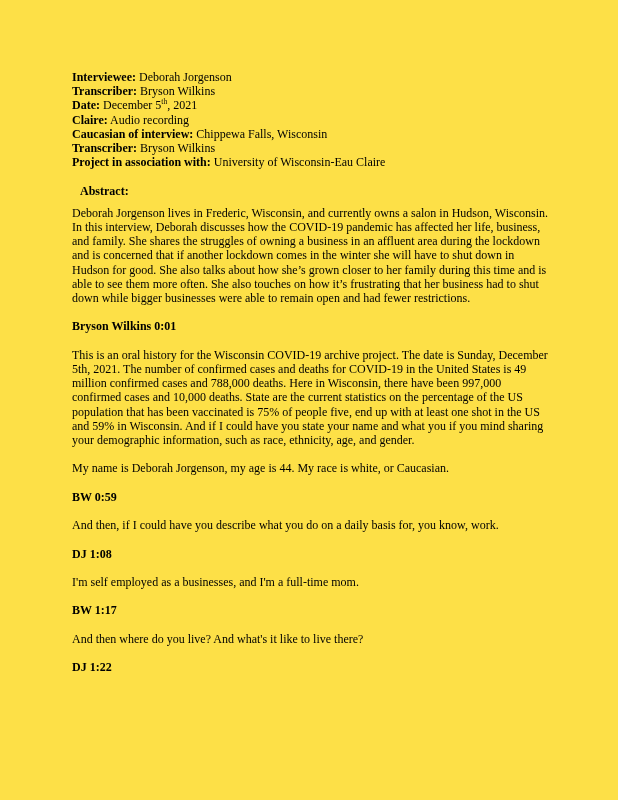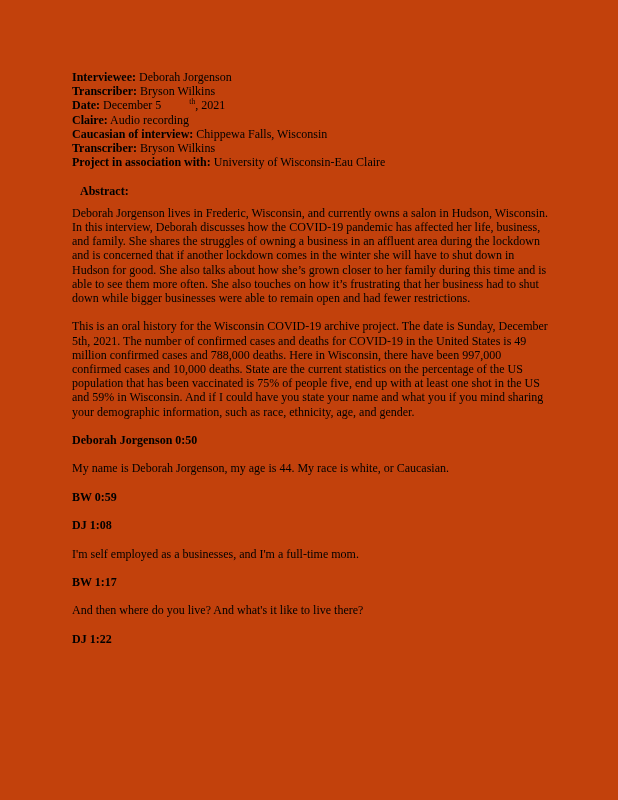--- a/index.html
+++ b/index.html
@@ -5,41 +5,40 @@
   html, body {
     margin: 0;
     padding: 0;
     background: #ffffff;
   }
   .page {
     position: relative;
     width: 618px;
     height: 800px;
     box-sizing: border-box;
-    background: #c2410c;
+    background: #fde047;
     padding: 70px 70px 0 72px;
     font-family: "Liberation Serif", "DejaVu Serif", serif;
     font-size: 12px;
     line-height: 14.2px;
     color: #000000;
     overflow: hidden;
   }
   .content {
     width: 476px;
   }
   .b { font-weight: bold; }
   p { margin: 0 0 14.2px 0; }
   .meta-line { margin: 0; }
   .metadata { margin: 0 0 14.2px 0; }
   .abstract-heading { margin: 8px; }
   sup {
     font-size: 7.5px;
     line-height: 0;
     vertical-align: super;
-    margin-left: 28px;
   }
 </style>
 </head>
 <body>
 
 <div class="page">
   <div class="content">
 
     <div class="metadata" id="metadata">
         <div class="meta-line"><span class="b">Interviewee:</span> Deborah Jorgenson</div>
@@ -50,24 +49,25 @@
         <div class="meta-line"><span class="b">Transcriber:</span> Bryson Wilkins</div>
         <div class="meta-line"><span class="b">Project in association with:</span> University of Wisconsin-Eau Claire</div>
       </div>
 
     <div>
       <p class="b abstract-heading">Abstract:</p>
       <p>Deborah Jorgenson lives in Frederic, Wisconsin, and currently owns a salon in Hudson, Wisconsin. In this interview, Deborah discusses how the COVID-19 pandemic has affected her life, business, and family. She shares the struggles of owning a business in an affluent area during the lockdown and is concerned that if another lockdown comes in the winter she will have to shut down in Hudson for good. She also talks about how she’s grown closer to her family during this time and is able to see them more often. She also touches on how it’s frustrating that her business had to shut down while bigger businesses were able to remain open and had fewer restrictions.</p>
     </div>
 
     <div id="transcript">
+        <p class="b">Bryson Wilkins 0:01</p>
         <p>This is an oral history for the Wisconsin COVID-19 archive project. The date is Sunday, December 5th, 2021. The number of confirmed cases and deaths for COVID-19 in the United States is 49 million confirmed cases and 788,000 deaths. Here in Wisconsin, there have been 997,000 confirmed cases and 10,000 deaths. State are the current statistics on the percentage of the US population that has been vaccinated is 75% of people five, end up with at least one shot in the US and 59% in Wisconsin. And if I could have you state your name and what you if you mind sharing your demographic information, such as race, ethnicity, age, and gender.</p>
-        <p class="b">Deborah Jorgenson 0:50</p>
         <p>My name is Deborah Jorgenson, my age is 44. My race is white, or Caucasian.</p>
         <p class="b">BW 0:59</p>
+        <p>And then, if I could have you describe what you do on a daily basis for, you know, work.</p>
         <p class="b">DJ 1:08</p>
         <p>I'm self employed as a businesses, and I'm a full-time mom.</p>
         <p class="b">BW 1:17</p>
         <p>And then where do you live? And what's it like to live there?</p>
         <p class="b">DJ 1:22</p>
       </div>
 
   </div>
 </div>
 

